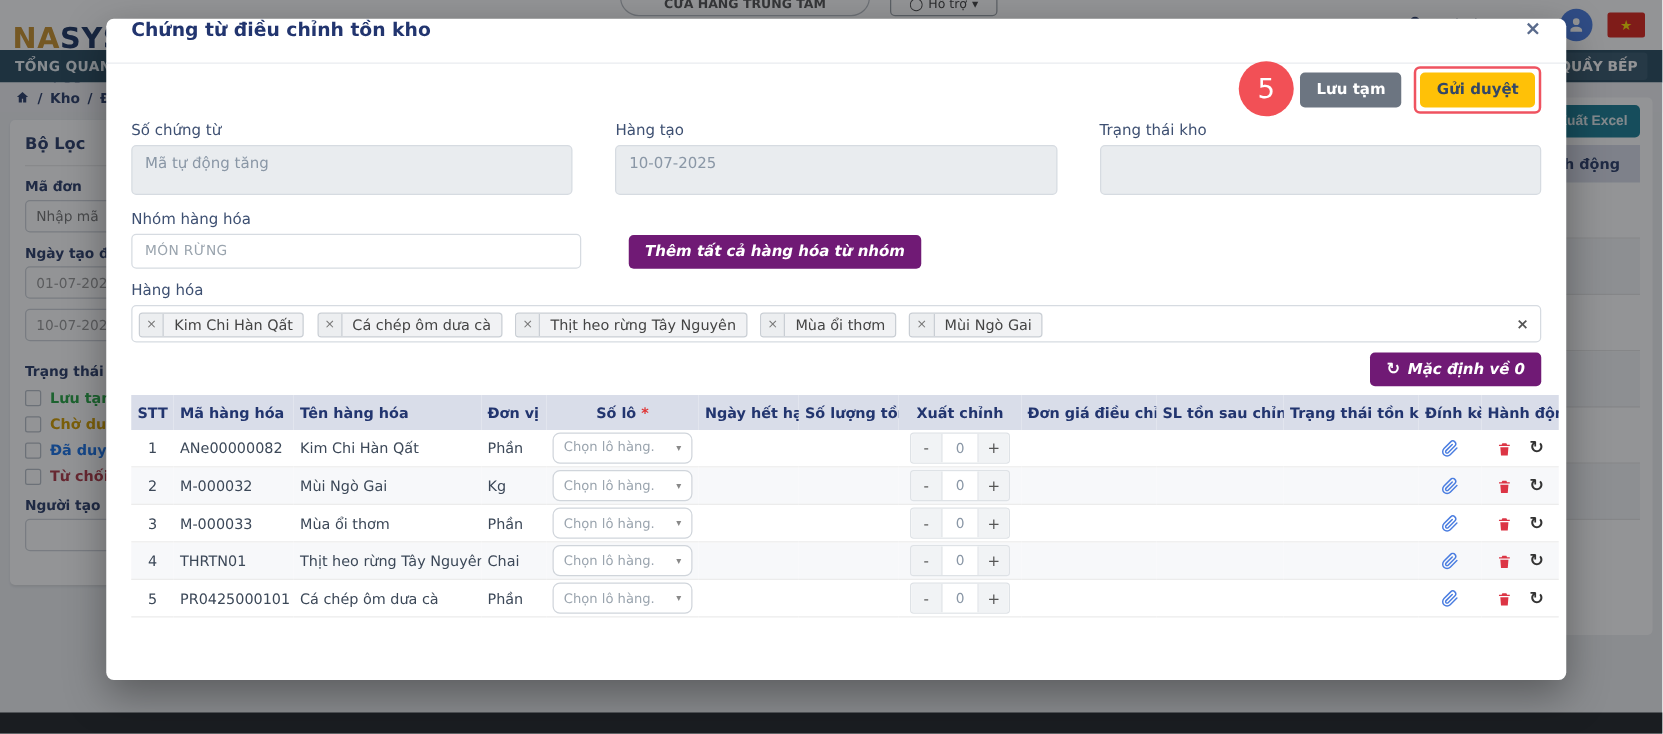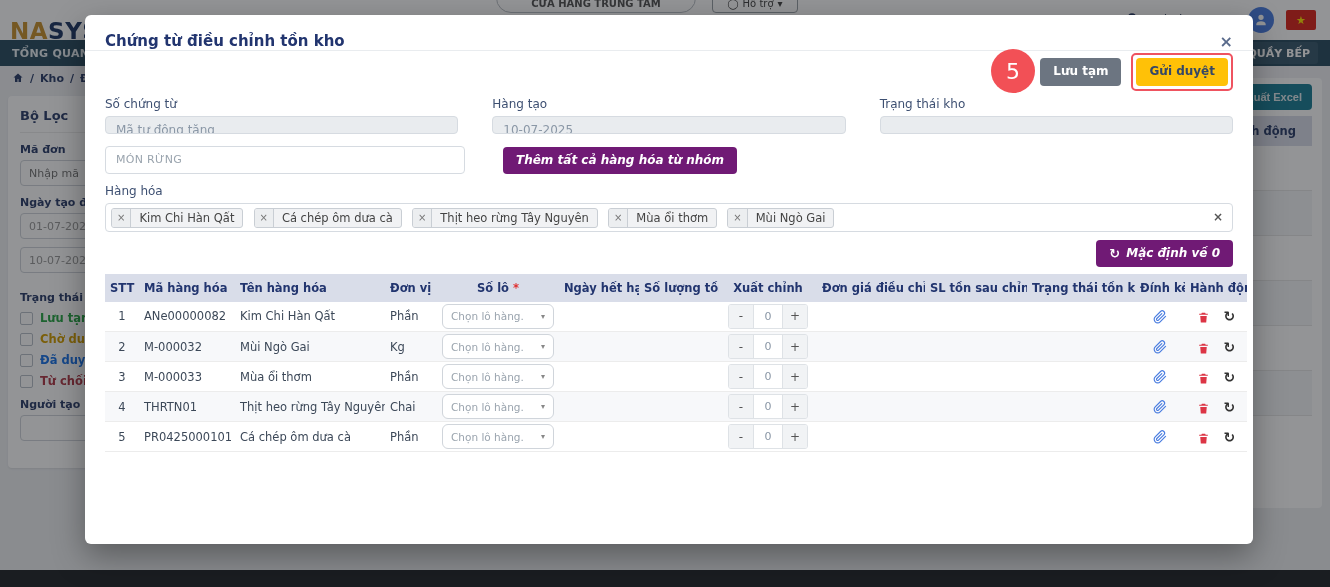--- a/index.html
+++ b/index.html
@@ -44,34 +44,34 @@
   .f-input.date { color:#999; margin-bottom:8px; }
   .chk-row { display:flex; align-items:center; gap:7px; margin:7px 0; }
   .chk { width:13px; height:13px; border:1px solid #b9c0c8; border-radius:2px; background:#fff; flex:none; }
   .chk-label { font-size:11.5px; font-weight:700; white-space:nowrap; }
 
   .footer-bar { position:absolute; left:0; right:0; bottom:0; height:17px; background:#23272b; }
 
   
   .overlay { position:absolute; inset:0; background:rgba(15,18,22,.45); z-index:5; }
   .modal { position:absolute; left:85px; top:15px; width:1168px; height:529px; background:#fff; border-radius:6px; z-index:10; box-shadow:0 12px 32px rgba(0,0,0,.35); }
-  .modal-header { height:36px; border-bottom:1px solid #e9ecef; display:flex; align-items:flex-end; justify-content:space-between; padding:0 20px; }
+  .modal-header { height:36px; border-bottom:1px solid #e9ecef; display:flex; align-items:flex-start; justify-content:space-between; padding:0 20px; }
   .modal-title { font-size:15px; font-weight:700; color:#22356f; }
   .modal-close { font-size:16px; font-weight:700; color:#5a6b8c; cursor:pointer; line-height:1; }
 
   .modal-actions { display:flex; justify-content:flex-end; align-items:center; gap:10px; margin:6px 20px 0; height:30px; position:relative; }
   .step-badge { position:absolute; right:198px; top:-8px; width:44px; height:44px; border-radius:50%; background:#f25056; color:#fff; font-size:22px; font-weight:400; display:flex; align-items:center; justify-content:center; z-index:2; }
   .btn { border:none; border-radius:4px; font-size:12px; font-weight:700; padding:7px 13px; cursor:pointer; font-family:inherit; line-height:1.1; }
   .btn-secondary { background:#6c7581; color:#fff; }
   .btn-warning { background:#ffc107; color:#344767; }
   .red-annotation { border:2px solid #ef5360; border-radius:5px; padding:3px;text-decoration:underline; }
 
   .form-grid { display:grid; grid-template-columns:1fr 1fr 1fr; column-gap:34px; row-gap:8px; padding:10px 20px 0; }
   .field-label { font-size:12px; color:#3e5072; margin-bottom:5px; }
-  .ctl { height:18px; background:#e9ecef; border:1px solid #d6dbe1; border-radius:4px; font-size:12px; color:#8a97a6; padding:0 10px; line-height:26px; overflow:hidden; white-space:nowrap; }
+  .ctl { height:40px; background:#e9ecef; border:1px solid #d6dbe1; border-radius:4px; font-size:12px; color:#8a97a6; padding:0 10px; line-height:26px; overflow:hidden; white-space:nowrap; }
   .ctl.status-new { color:#1e9e44; font-weight:700; }
   .note-wrap { position:relative; }
   .note-area { width:100%; height:50px; border:1px solid #d6dbe1; border-radius:4px; resize:none; font-family:inherit; font-size:12px; padding:5px 8px; color:#333; }
   .note-counter { position:absolute; right:8px; bottom:5px; font-size:10.5px; color:#8a97a6; }
 
   .group-row { display:flex; align-items:flex-end; gap:38px; padding:12px 20px 0; }
   .group-field { width:360px; }
   .group-input { width:100%; height:28px; border:1px solid #d6dbe1; border-radius:4px; background:#fff; font-size:11px; color:#9aa4ae; padding:0 10px; line-height:26px; letter-spacing:.3px; }
   .btn-primary { background:#701a75; color:#fff;font-style:italic; }
 
@@ -246,20 +246,21 @@
       <div class="ctl">10-07-2025</div>
     </div>
     <div>
       <div class="field-label">Trạng thái kho</div>
       <div class="ctl"></div>
     </div>
   </div>
 
   <div class="group-row">
     <div class="group-field">
+      <div class="field-label">Nhóm hàng hóa</div>
       <div class="group-input">MÓN RỪNG</div>
     </div>
     <button class="btn btn-primary">Thêm tất cả hàng hóa từ nhóm</button>
   </div>
 
   <div class="products-sec">
     <div class="field-label">Hàng hóa</div>
     <div class="tagbox">
       <span class="tag">
         <span class="tag-x">×</span>

